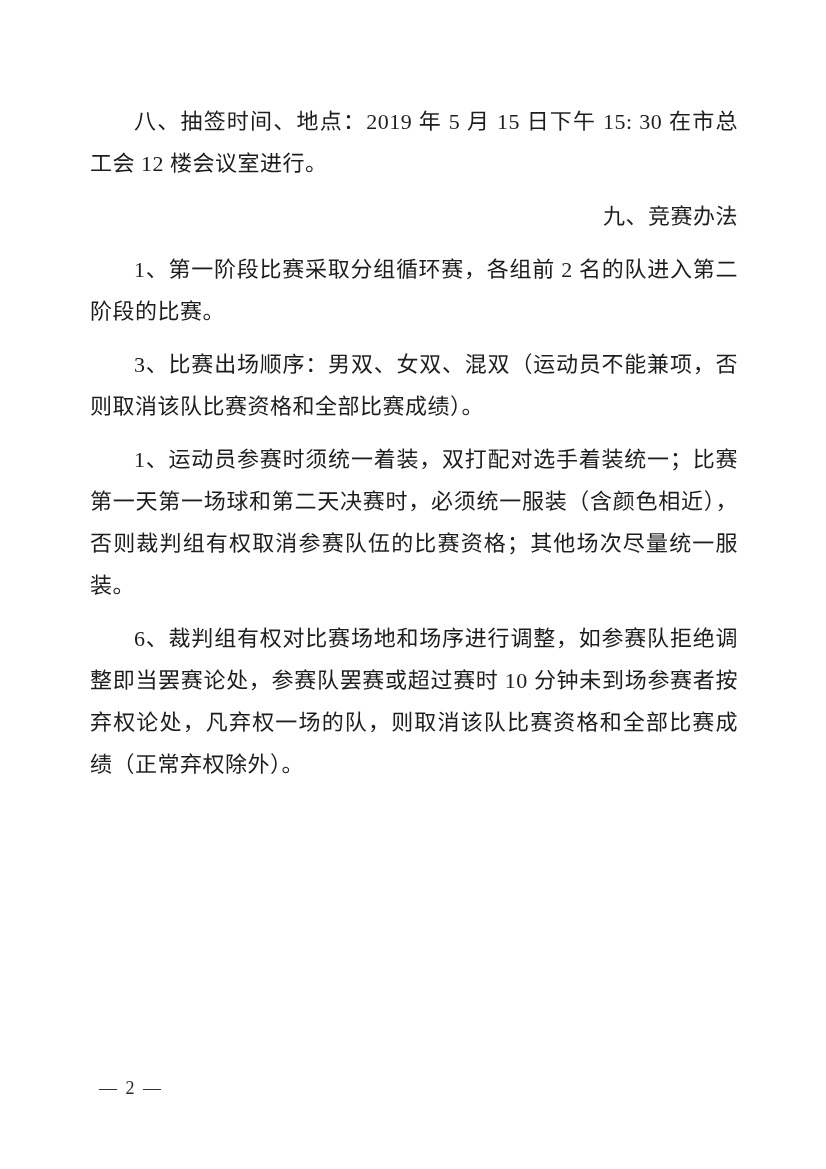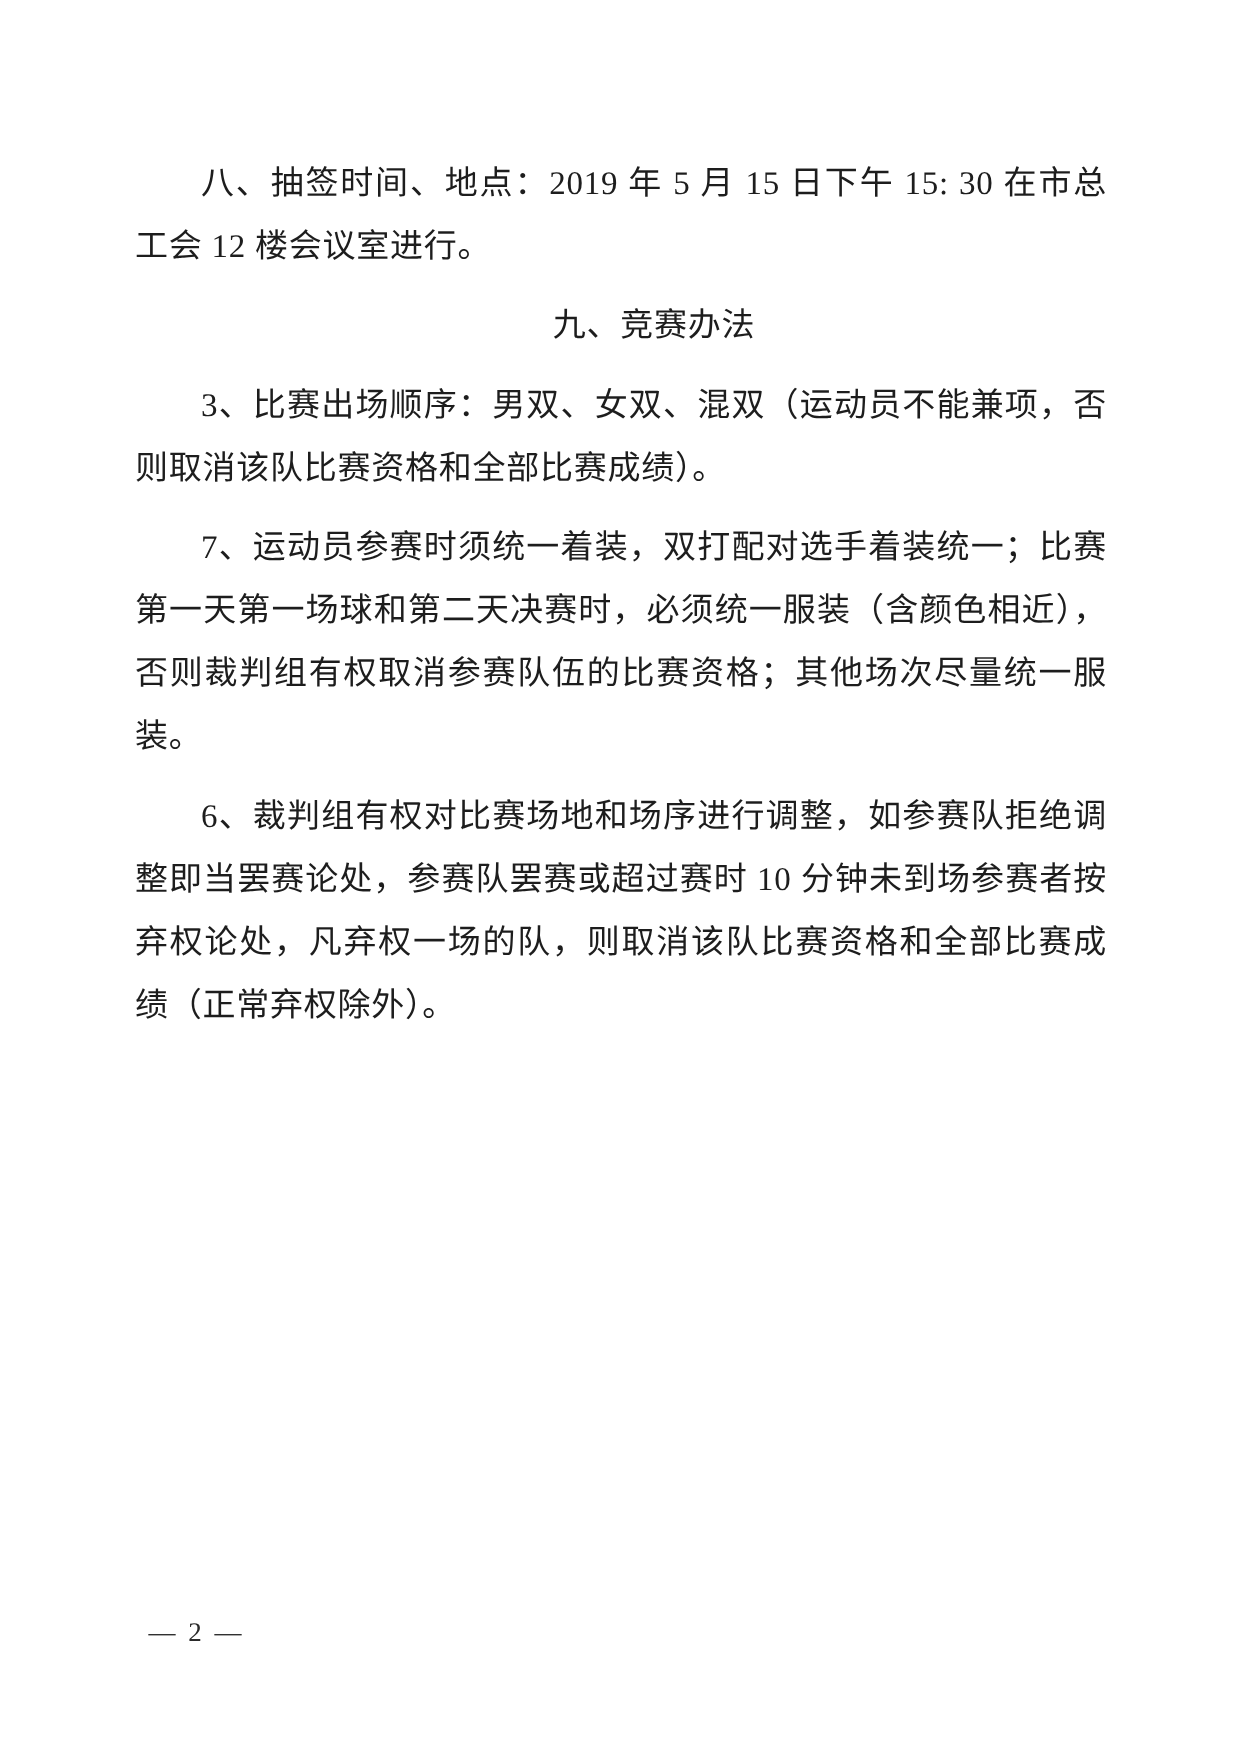--- a/index.html
+++ b/index.html
@@ -27,37 +27,38 @@
     letter-spacing: 0.5px;
   }
   .para {
     margin: 0 0 11px 0;
     text-indent: 2em;
   }
   .para:last-child {
     margin-bottom: 0;
   }
   .heading {
-    text-align: center;
+    text-align: right;
   }
   .footer {
     position: absolute;
     left: 99px;
     top: 1076px;
     font-size: 18px;
     line-height: 24px;
     letter-spacing: 2px;
     color: #2a2a2a;
   }
 </style>
 </head>
 <body>
 
 <div class="page">
   <div class="content">
     <p class="para">八、抽签时间、地点：2019 年 5 月 15 日下午 15: 30 在市总工会 12 楼会议室进行。</p>
     <p class="para heading">九、竞赛办法</p>
+    <p class="para">1、第一阶段比赛采取分组循环赛，各组前 2 名的队进入第二阶段的比赛。</p>
     <p class="para">3、比赛出场顺序：男双、女双、混双（运动员不能兼项，否则取消该队比赛资格和全部比赛成绩）。</p>
-    <p class="para">7、运动员参赛时须统一着装，双打配对选手着装统一；比赛第一天第一场球和第二天决赛时，必须统一服装（含颜色相近），否则裁判组有权取消参赛队伍的比赛资格；其他场次尽量统一服装。</p>
+    <p class="para">1、运动员参赛时须统一着装，双打配对选手着装统一；比赛第一天第一场球和第二天决赛时，必须统一服装（含颜色相近），否则裁判组有权取消参赛队伍的比赛资格；其他场次尽量统一服装。</p>
     <p class="para">6、裁判组有权对比赛场地和场序进行调整，如参赛队拒绝调整即当罢赛论处，参赛队罢赛或超过赛时 10 分钟未到场参赛者按弃权论处，凡弃权一场的队，则取消该队比赛资格和全部比赛成绩（正常弃权除外）。</p>
   </div>
   <div class="footer">— 2 —</div>
 </div>
 
 </body></html>

